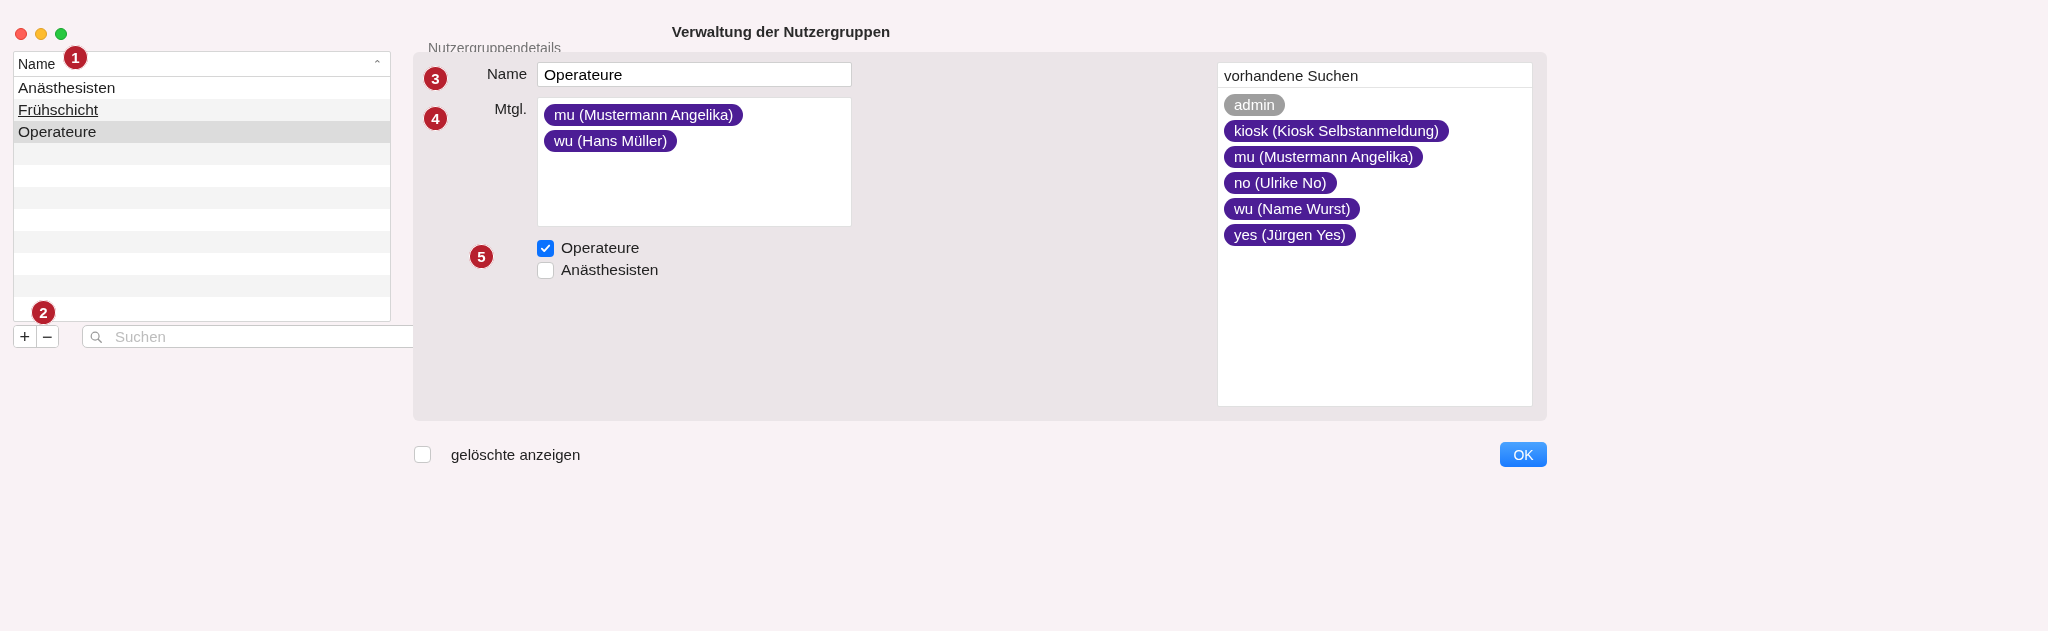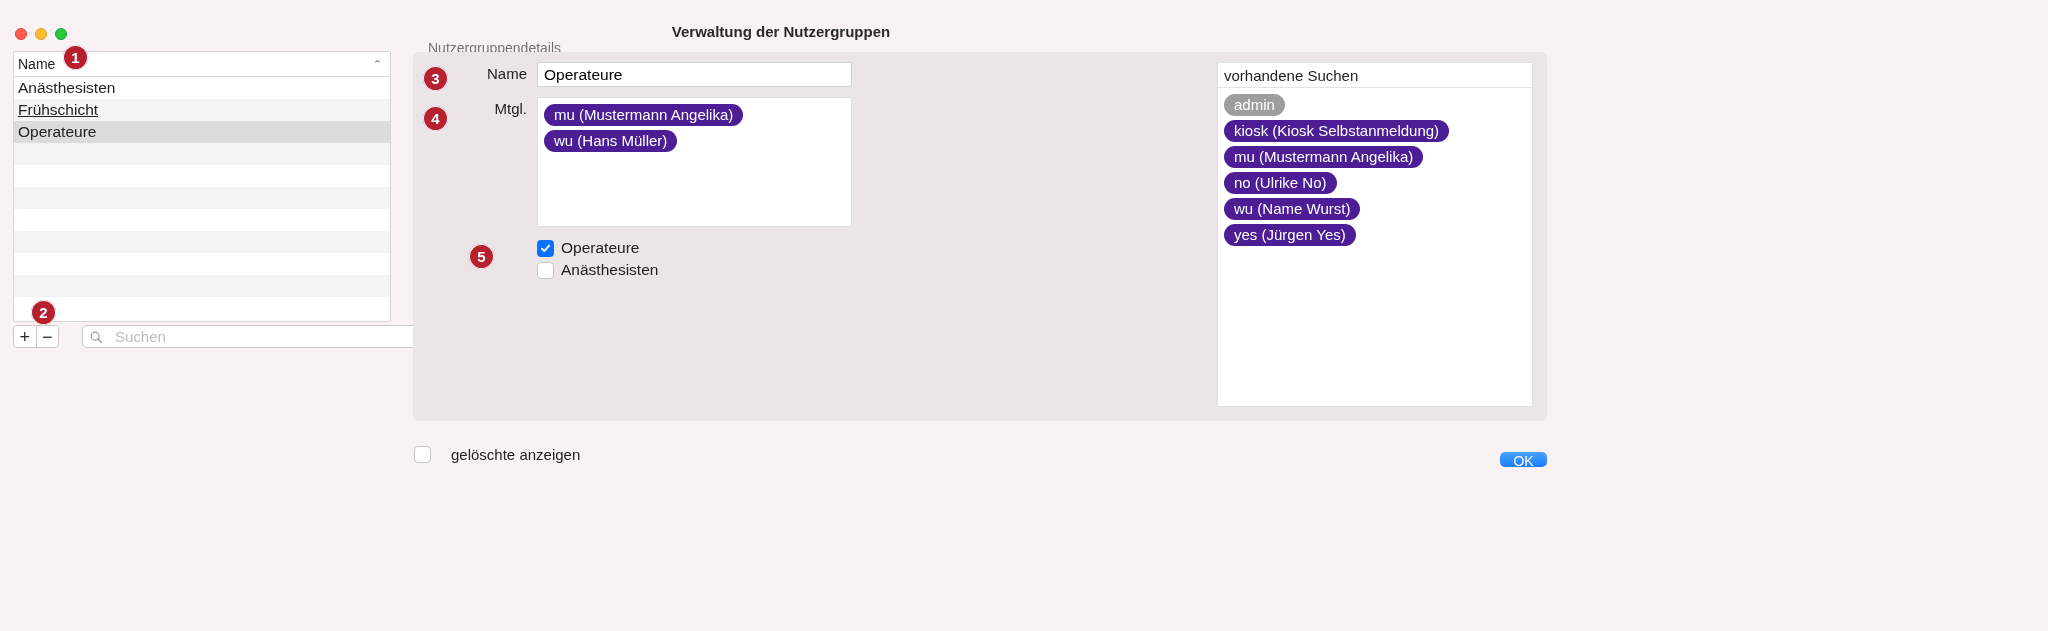--- a/index.html
+++ b/index.html
@@ -145,21 +145,21 @@
   .chkbox.unchecked { background:#fff; border:1px solid #c8c8c8; }
   .chkbox svg { width:11px; height:11px; }
 
   
   .show-deleted {
     position:absolute; left:414px; bottom:18px;
     display:flex; align-items:center; gap:20px; font-size:15px;
   }
   .okbtn {
     position:absolute; right:15px; bottom:14px;
-    height:15px; width:47px;
+    height:25px; width:47px;
     background:linear-gradient(#4aa3ff,#1a7bff);
     border:none; border-radius:5px; color:#fff; font-size:14px; font-weight:500;
     cursor:pointer;
   }
 
   
   .badge {
     position:absolute; width:25px; height:25px; border-radius:50%;
     background:#b7202e; color:#fff; font-weight:700; font-size:15px;
     display:flex; align-items:center; justify-content:center;

